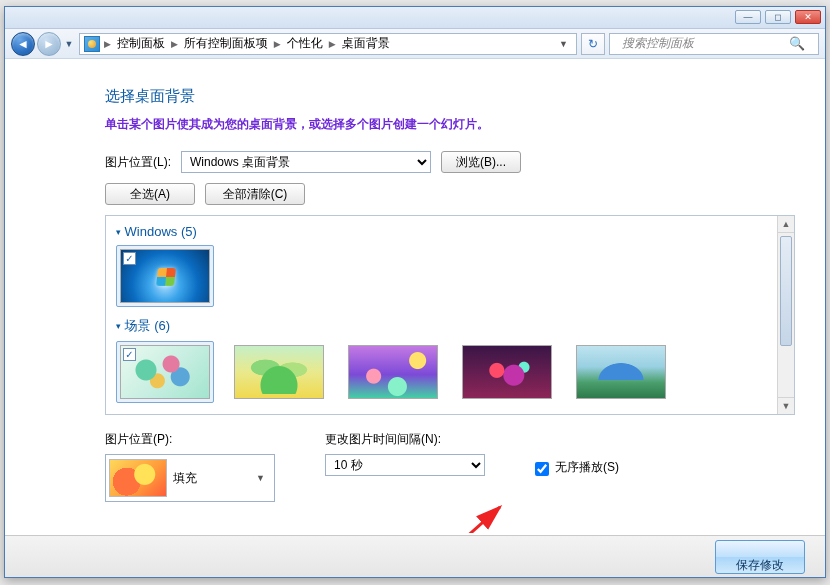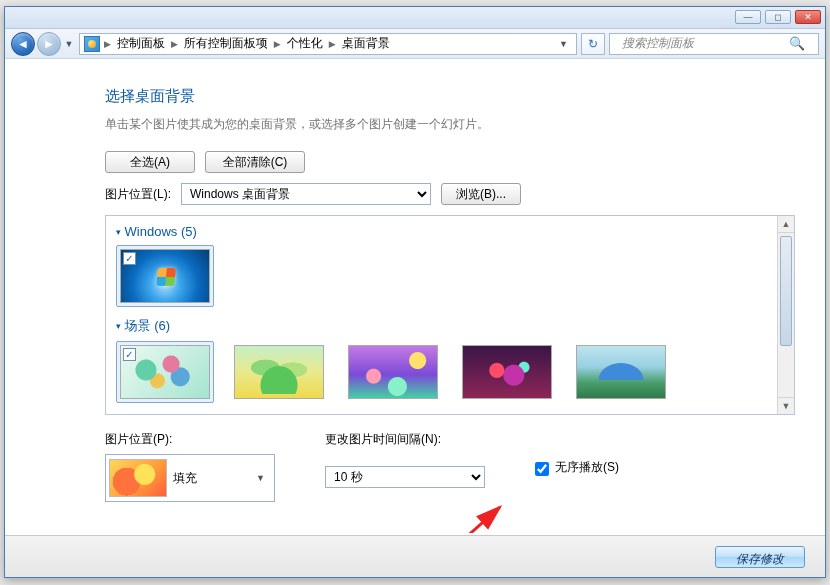--- a/index.html
+++ b/index.html
@@ -122,21 +122,21 @@
 
   
   .content {
     position: relative;
     padding: 28px 30px 0 100px;
     height: calc(100% - 22px - 30px - 44px);
     overflow: hidden;
     background:#fff;
   }
   .page-title { color: #0b5aa5; font-size: 15px; margin-bottom: 10px; }
-  .page-sub { color: #737373; margin-bottom: 18px; }
+  .page-sub { color: #6d28d9; margin-bottom: 18px; font-weight: bold; }
 
   .form-row { display:flex; align-items:center; gap:10px; margin-bottom:10px; }
   .lbl { color:#000; }
   select, .combo {
     font: inherit;
     height: 22px;
     border: 1px solid #9db2c9;
     background: #fff;
     padding: 0 4px;
   }
@@ -146,22 +146,21 @@
     padding: 0 14px;
     background: linear-gradient(#fefefe,#e7e7e7);
     border: 1px solid #9e9e9e;
     border-radius: 3px;
     cursor: default;
   }
   .btn.primary {
     background: linear-gradient(#eaf4fe,#bfe0fb 50%,#a9d6f9 51%,#cfe9fc);
     border-color: #5a9bd8;
     color: #113a66;
-    padding: 4px 20px;
-    font-style: italic;
+    padding: 16px 20px;
   }
 
   
   .scroll-panel {
     border: 1px solid #b9c6d6;
     height: 200px;
     position: relative;
     padding: 6px 10px;
     overflow: hidden;
     background:#fff;
@@ -332,30 +331,30 @@
       <span class="mag">🔍</span>
     </div>
   </div>
 
   <div class="content">
 
     <div class="page-title">选择桌面背景</div>
     <div class="page-sub">单击某个图片使其成为您的桌面背景，或选择多个图片创建一个幻灯片。</div>
 
     <div class="form-row">
-      <button class="btn" style="width:90px">全选(A)</button>
-      <button class="btn" style="width:100px">全部清除(C)</button>
-    </div>
-
-    <div class="form-row">
       <span class="lbl">图片位置(L):</span>
       <select class="combo" style="width:250px">
         <option>Windows 桌面背景</option>
       </select>
       <button class="btn">浏览(B)...</button>
+    </div>
+
+    <div class="form-row">
+      <button class="btn" style="width:90px">全选(A)</button>
+      <button class="btn" style="width:100px">全部清除(C)</button>
     </div>
 
     <div class="scroll-panel">
       <div class="group-header">
         <span class="tr">▾</span>
         <span>Windows (5)</span>
       </div>
       <div class="thumb-row">
         <div class="thumb-wrap selected">
           <div class="thumb thumb-win7">
@@ -400,21 +399,21 @@
         <span class="lbl">图片位置(P):</span>
         <div class="pos-combo">
           <div class="pos-preview"></div>
           <span>填充</span>
           <span class="dd">▼</span>
         </div>
       </div>
 
       <div class="opt-col">
         <span class="lbl">更改图片时间间隔(N):</span>
-        <select class="combo" style="width:160px; margin-top:12px; height:22px; padding:0 4px;">
+        <select class="combo" style="width:160px; margin-top:0; height:22px; padding:0 4px;">
           <option>10 秒</option>
         </select>
       </div>
 
       <label class="chk">
         <input type="checkbox" checked="" style="">
         <span>无序播放(S)</span>
       </label>
     </div>
 

